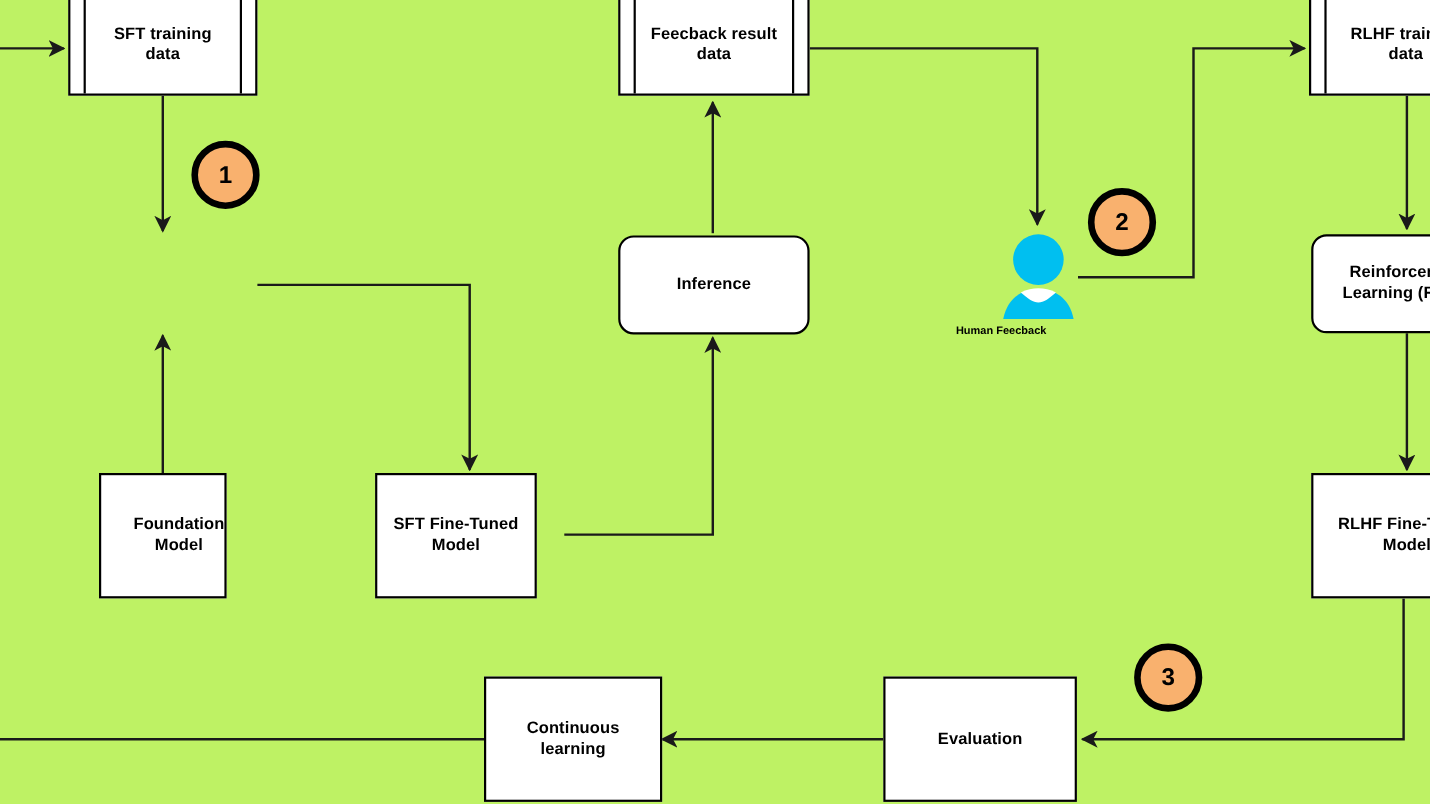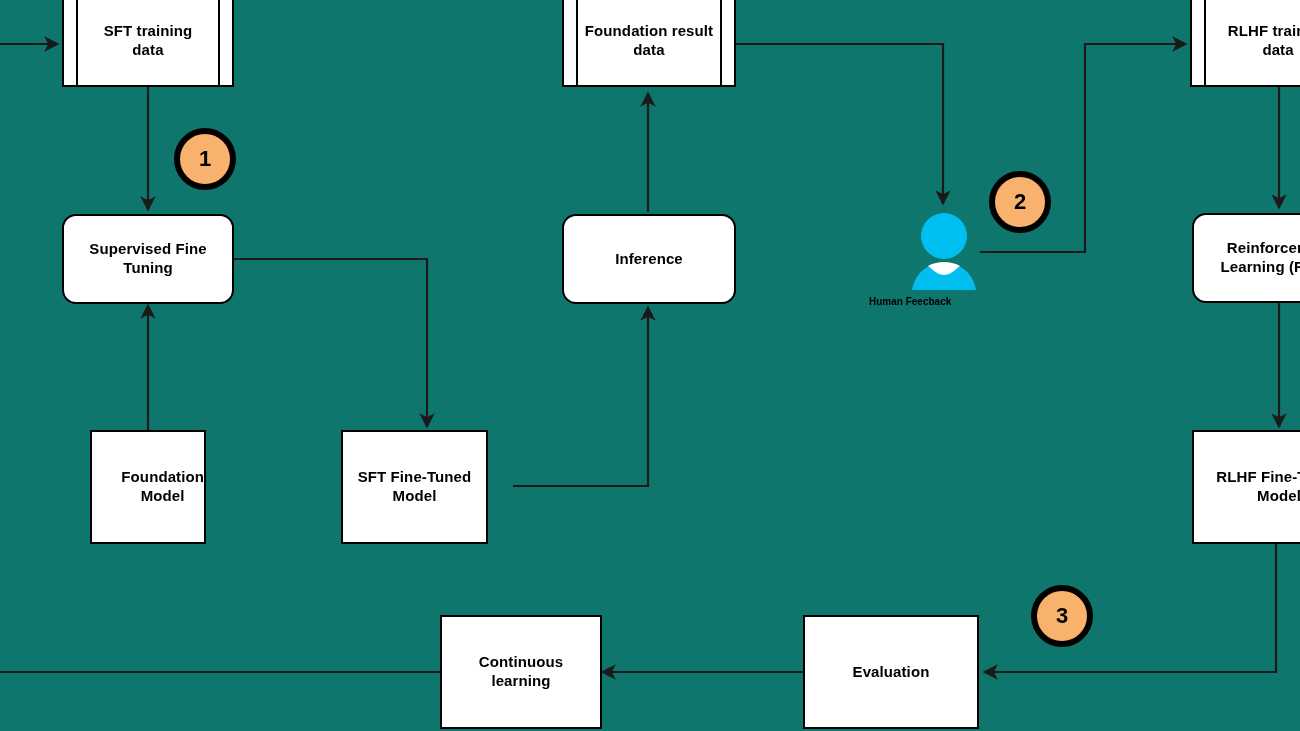--- a/index.html
+++ b/index.html
@@ -7,21 +7,21 @@
     padding: 0;
     background: #ffffff;
   }
   body {
     font-family: "Liberation Sans", sans-serif;
   }
   #canvas {
     position: relative;
     width: 1300px;
     height: 731px;
-    background: #0f766e;
+    background: #bef264;
     overflow: hidden;
   }
   #wires {
     position: absolute;
     left: 0;
     top: 0;
     width: 1300px;
     height: 731px;
     pointer-events: none;
   }
@@ -132,35 +132,31 @@
   <div class="node datastore" style="left:62px; top:-5px; width:172px; height:92px;">
     <span class="bar-l"></span>
     <span class="bar-r"></span>
     <span class="lbl">SFT training
 data</span>
   </div>
 
   <div class="node datastore" style="left:562px; top:-5px; width:174px; height:92px;">
     <span class="bar-l"></span>
     <span class="bar-r"></span>
-    <span class="lbl">Foundation result
+    <span class="lbl">Feecback result
 data</span>
   </div>
 
   <div class="node datastore" style="left:1190px; top:-5px; width:176px; height:92px;">
     <span class="bar-l"></span>
 
     <span class="lbl">RLHF training
 data</span>
   </div>
 
-  <div class="node rounded" style="left:62px; top:214px; width:172px; height:90px;">
-    <span class="lbl">Supervised Fine
-Tuning</span>
-  </div>
 
   <div class="node rounded" style="left:562px; top:214px; width:174px; height:90px;">
     <span class="lbl">Inference</span>
   </div>
 
   <div class="node rounded" style="left:1192px; top:213px; width:176px; height:90px;">
     <span class="lbl">Reinforcement
 Learning (RLHF)</span>
   </div>
 

